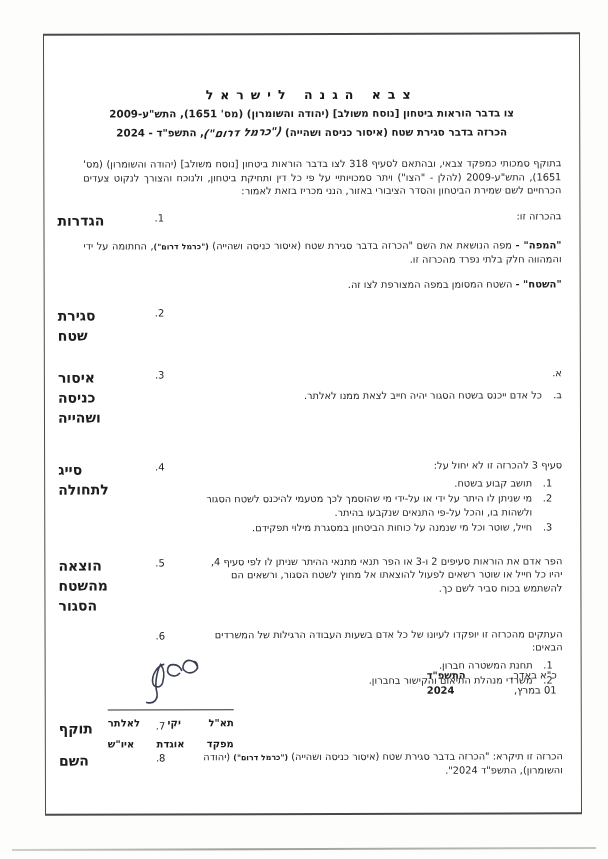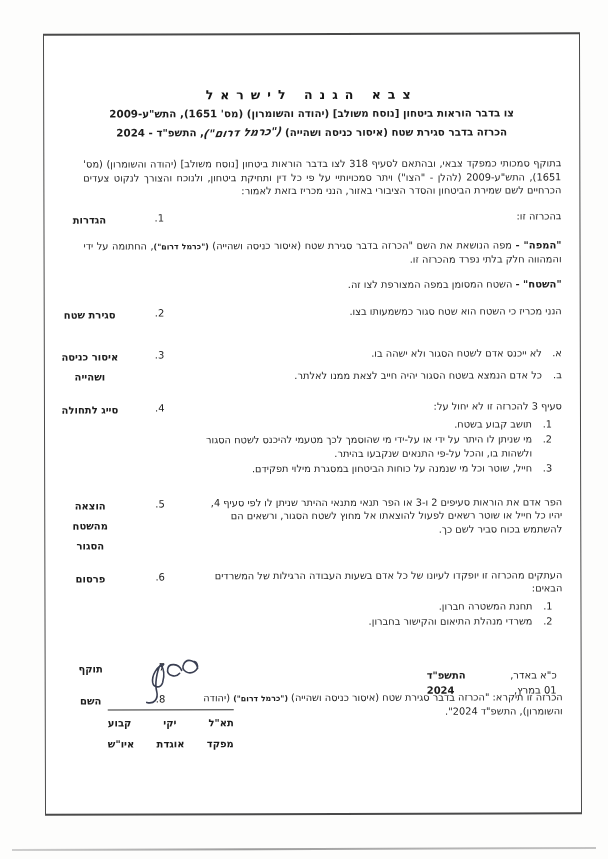--- a/index.html
+++ b/index.html
@@ -12,37 +12,37 @@
   .hdr{text-align:center;margin-top:52px;direction:rtl;}
   .hdr-army{font-size:12.5px;font-weight:bold;letter-spacing:7px;color:#151515;}
   .hdr-order{font-size:10.3px;font-weight:bold;margin-top:5px;}
   .hdr-decl{font-size:10.3px;font-weight:bold;margin-top:7px;}
   .hand{font-style:italic;font-weight:bold;display:inline-block;
         transform:skewX(-12deg) rotate(-2deg);font-size:11px;}
   .intro{direction:rtl;text-align:justify;font-size:9.8px;line-height:13.5px;
          margin:18px 18px 8px 39px;}
   .sec{display:grid;grid-template-columns:64px 33px 42px 1fr;direction:ltr;
        margin:0 18px 0 13px;}
-  .sec-label{grid-column:1 / span 2;direction:rtl;text-align:center;font-weight:bold;
-       font-size:10px;line-height:20px;width:64px;}
+  .sec-label{grid-column:1 / span 2;direction:rtl;text-align:left;font-weight:bold;
+       font-size:14px;line-height:20px;width:64px;}
   .sec-num{grid-column:3;direction:ltr;unicode-bidi:bidi-override;font-size:10px;
        line-height:13.5px;padding-top:1px;}
   .sec-body{grid-column:4;direction:rtl;text-align:right;font-size:9.8px;line-height:13.5px;}
   .def{direction:rtl;text-align:justify;font-size:9.8px;line-height:13.5px;
        margin:9px 18px 0 39px;}
   .def b{font-size:10px;}
   .area-sm{font-weight:bold;font-size:7.8px;}
   .itm{display:flex;direction:rtl;gap:6px;}
   .itm + .itm{margin-top:8px;}
   .itm .mk{flex:0 0 14px;}
   .numlist{margin:4px 10px 0 0;}
   .numlist .itm + .itm{margin-top:2px;}
   .mk-num{direction:ltr;unicode-bidi:bidi-override;flex:0 0 14px;}
   .s1{margin-top:12px;} .s2{margin-top:14px;} .s3{margin-top:22px;}
-  .s4{margin-top:13px;} .s5{margin-top:20px;} .s6{margin-top:13px;}
+  .s4{margin-top:32px;} .s5{margin-top:20px;} .s6{margin-top:13px;}
   .s7{margin-top:30px;} .s8{margin-top:12px;}
   .def2{margin-top:11px;}
   .footer{position:absolute;left:0;top:617px;width:100%;height:160px;}
   .date-block{position:absolute;top:16px;right:24px;width:130px;direction:rtl;
        font-size:10px;line-height:15px;}
   .date-row{display:flex;justify-content:space-between;}
   .date-strong{font-weight:bold;}
   .sig-block{position:absolute;top:0;left:62px;width:126px;}
   .sig-line{border-top:1.3px solid #2e2e2e;margin-top:1px;}
   .name-row{display:flex;direction:rtl;justify-content:space-between;
@@ -80,34 +80,32 @@
     </p>
 
     <p class="def def2">
       <b>"השטח" -</b>
       <span>השטח המסומן במפה המצורפת לצו זה.</span>
     </p>
 
     <div class="sec s2">
       <div class="sec-label">סגירת שטח</div>
       <div class="sec-num">.2</div>
-      <div class="sec-body">הנני מכריז כי השטח הוא שטח סגור כמשמעותו בצו.</div>
     </div>
 
     <div class="sec s3">
       <div class="sec-label">איסור כניסה ושהייה</div>
       <div class="sec-num">.3</div>
       <div class="sec-body">
         <div class="itm">
           <span class="mk">א.</span>
-          <span>לא ייכנס אדם לשטח הסגור ולא ישהה בו.</span>
         </div>
         <div class="itm">
           <span class="mk">ב.</span>
-          <span>כל אדם הנמצא בשטח הסגור יהיה חייב לצאת ממנו לאלתר.</span>
+          <span>כל אדם ייכנס בשטח הסגור יהיה חייב לצאת ממנו לאלתר.</span>
         </div>
       </div>
     </div>
 
     <div class="sec s4">
       <div class="sec-label">סייג לתחולה</div>
       <div class="sec-num">.4</div>
       <div class="sec-body">
         <div>סעיף 3 להכרזה זו לא יחול על:</div>
         <div class="numlist">
@@ -127,21 +125,20 @@
       </div>
     </div>
 
     <div class="sec s5">
       <div class="sec-label">הוצאה מהשטח הסגור</div>
       <div class="sec-num">.5</div>
       <div class="sec-body">הפר אדם את הוראות סעיפים 2 ו-3 או הפר תנאי מתנאי ההיתר שניתן לו לפי סעיף 4, יהיו כל חייל או שוטר רשאים לפעול להוצאתו אל מחוץ לשטח הסגור, ורשאים הם להשתמש בכוח סביר לשם כך.</div>
     </div>
 
     <div class="sec s6">
-      <div class="sec-label">פרסום</div>
       <div class="sec-num">.6</div>
       <div class="sec-body">
         <div>העתקים מהכרזה זו יופקדו לעיונו של כל אדם בשעות העבודה הרגילות של המשרדים הבאים:</div>
         <div class="numlist">
           <div class="itm">
             <span class="mk-num">.1</span>
             <span>תחנת המשטרה חברון.</span>
           </div>
           <div class="itm">
             <span class="mk-num">.2</span>
@@ -184,21 +181,21 @@
           <g fill="none" stroke="#3a3f52" stroke-width="1.6" stroke-linecap="round">
             <path d="M72,16 c-1,-8 -11,-11 -14,-4 c-3,6 5,11 11,7 c5,-3 3,-10 -2,-10"></path>
             <path d="M56,18 c-3,-7 -13,-8 -14,-1 c-1,6 8,9 12,4"></path>
             <path d="M38,12 c-7,2 -12,11 -11,18 c1,6 8,6 10,0 c2,-7 1,-14 -2,-18 c-4,7 -6,20 -4,27 c2,8 -3,13 -10,11"></path>
           </g>
         </svg>
         <div class="sig-line"></div>
         <div class="name-row r1">
           <span>תא"ל</span>
           <span>יקי</span>
-          <span>קבוע</span>
+          <span>לאלתר</span>
         </div>
         <div class="name-row r2">
           <span>מפקד</span>
           <span>אוגדת</span>
           <span>איו"ש</span>
         </div>
       </div>
 
     </div>
   </div>

